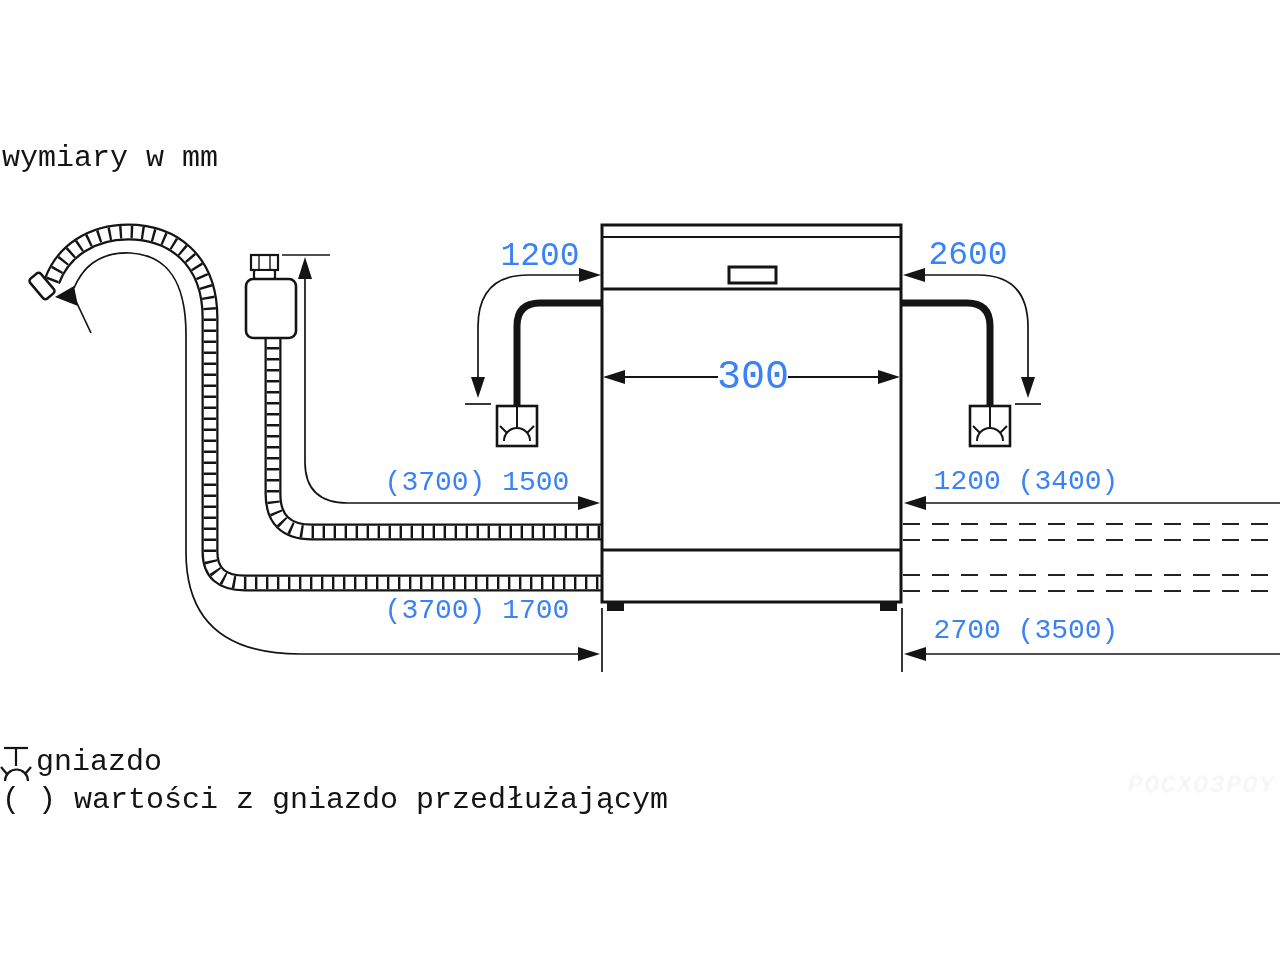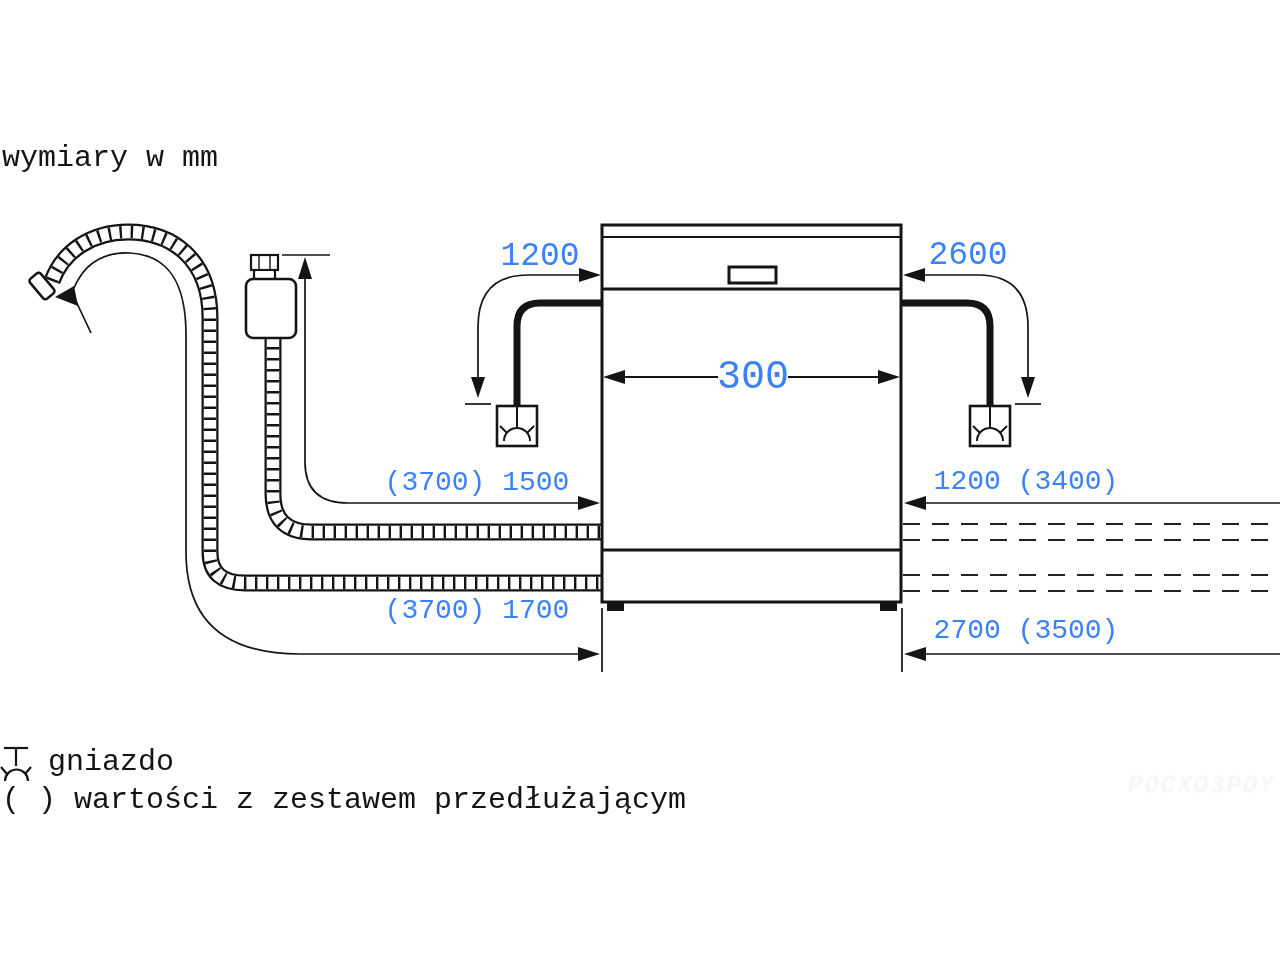--- a/index.html
+++ b/index.html
@@ -8,21 +8,21 @@
     font-family:Liberation Mono, monospace;color:#141414;
   }
   .lbl{
     position:absolute;transform:translate(-50%,-50%);white-space:nowrap;
     color:#3b82f6;line-height:1;
   }
   .dim{font-size:28px;}
   .dim-sm{font-size:33px;}
   .dim-lg{font-size:40px;}
   #title{position:absolute;left:2px;top:141px;font-size:30px;}
-  #legend-socket-label{position:absolute;left:48px;top:745px;font-size:30px;}
+  #legend-socket-label{position:absolute;left:36px;top:745px;font-size:30px;}
   #legend-paren-note{position:absolute;left:2px;top:783px;font-size:30px;}
   #watermark{
     position:absolute;left:1128px;top:772px;font-size:24px;font-style:italic;
     color:#000;opacity:0.06;filter:blur(1px);letter-spacing:2px;
   }
   svg{position:absolute;left:0;top:0;}
 </style>
 </head>
 <body>
 
@@ -147,16 +147,16 @@
 
   <div class="lbl dim-sm" style="left:540px;top:256px;">1200</div>
   <div class="lbl dim-sm" style="left:968px;top:255px;">2600</div>
   <div class="lbl dim-lg" style="left:753px;top:378px;">300</div>
   <div class="lbl dim" style="left:477px;top:483px;">(3700) 1500</div>
   <div class="lbl dim" style="left:1026px;top:482px;text-align:right;">1200 (3400)</div>
   <div class="lbl dim" style="left:477px;top:611px;">(3700) 1700</div>
   <div class="lbl dim" style="left:1026px;top:631px;">2700 (3500)</div>
 
   <div id="legend-socket-label">gniazdo</div>
-  <div id="legend-paren-note">( ) wartości z zestawem przedłużającym</div>
+  <div id="legend-paren-note">( ) wartości z gniazdo przedłużającym</div>
 
   <div id="watermark">POCXO3POY</div>
 </div>
 
 </body></html>

